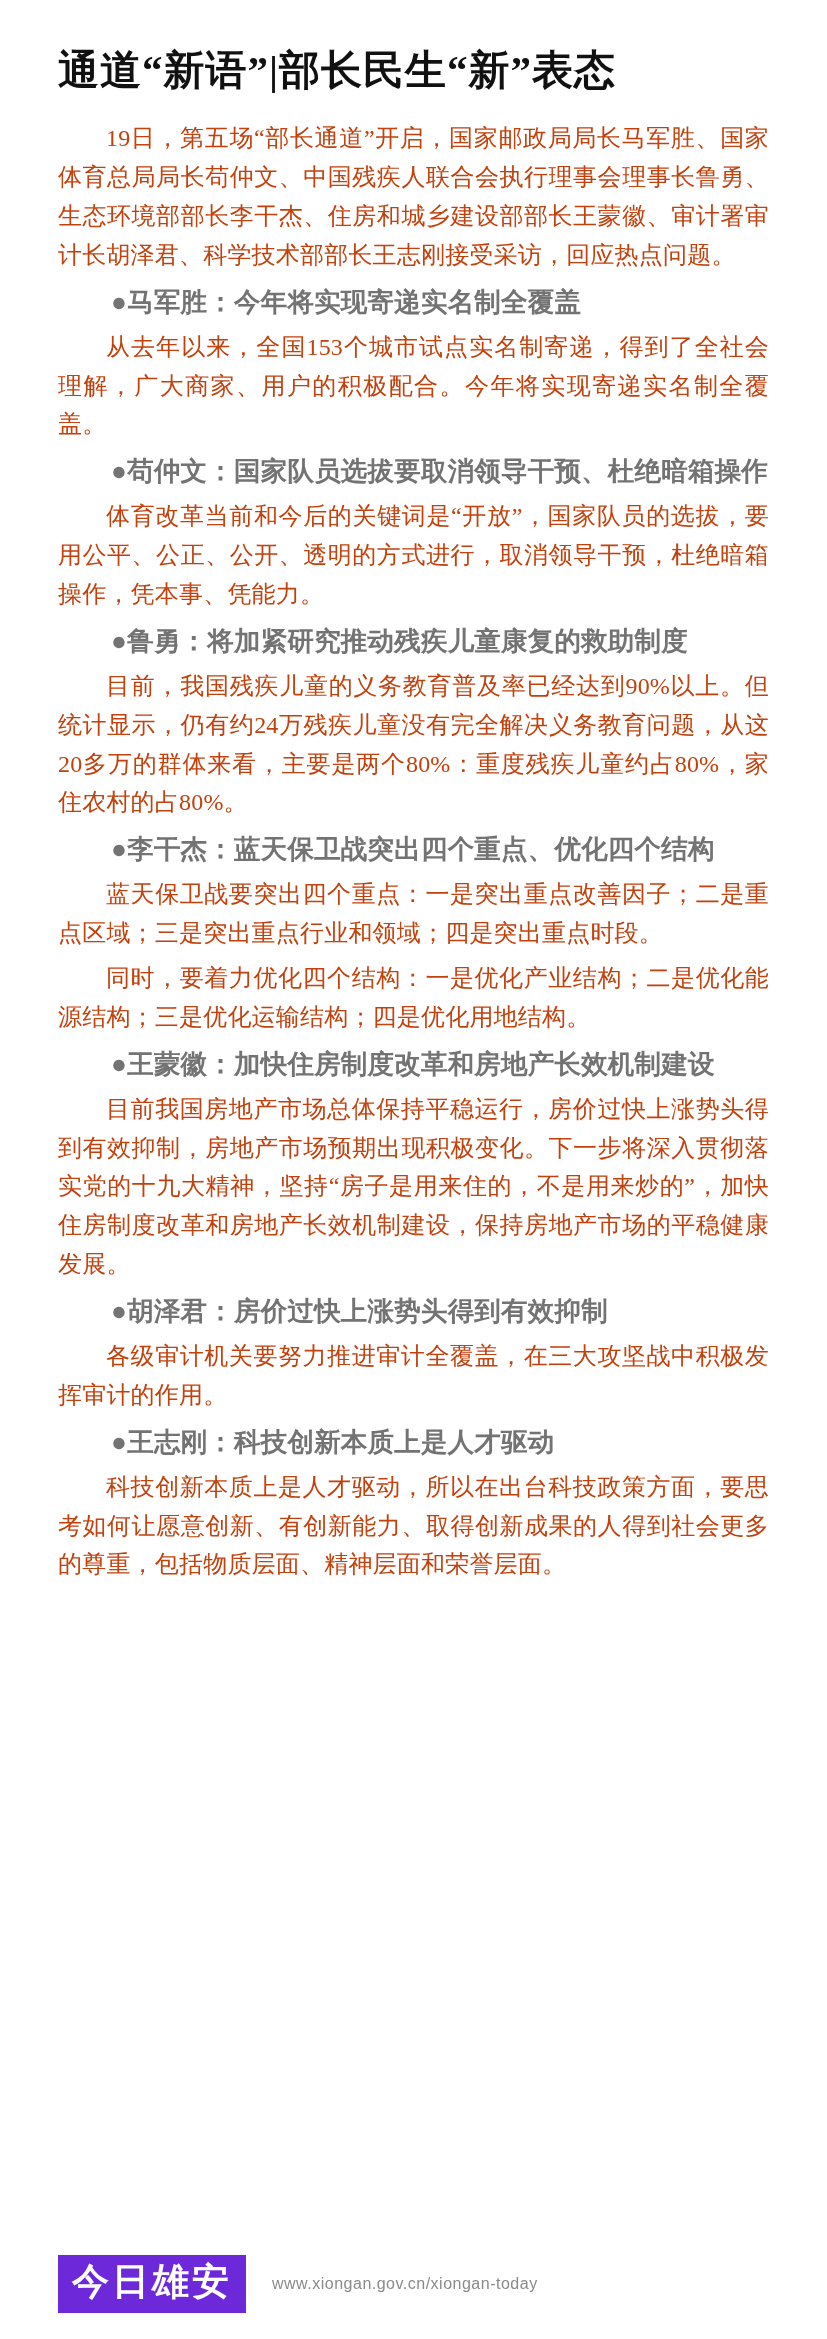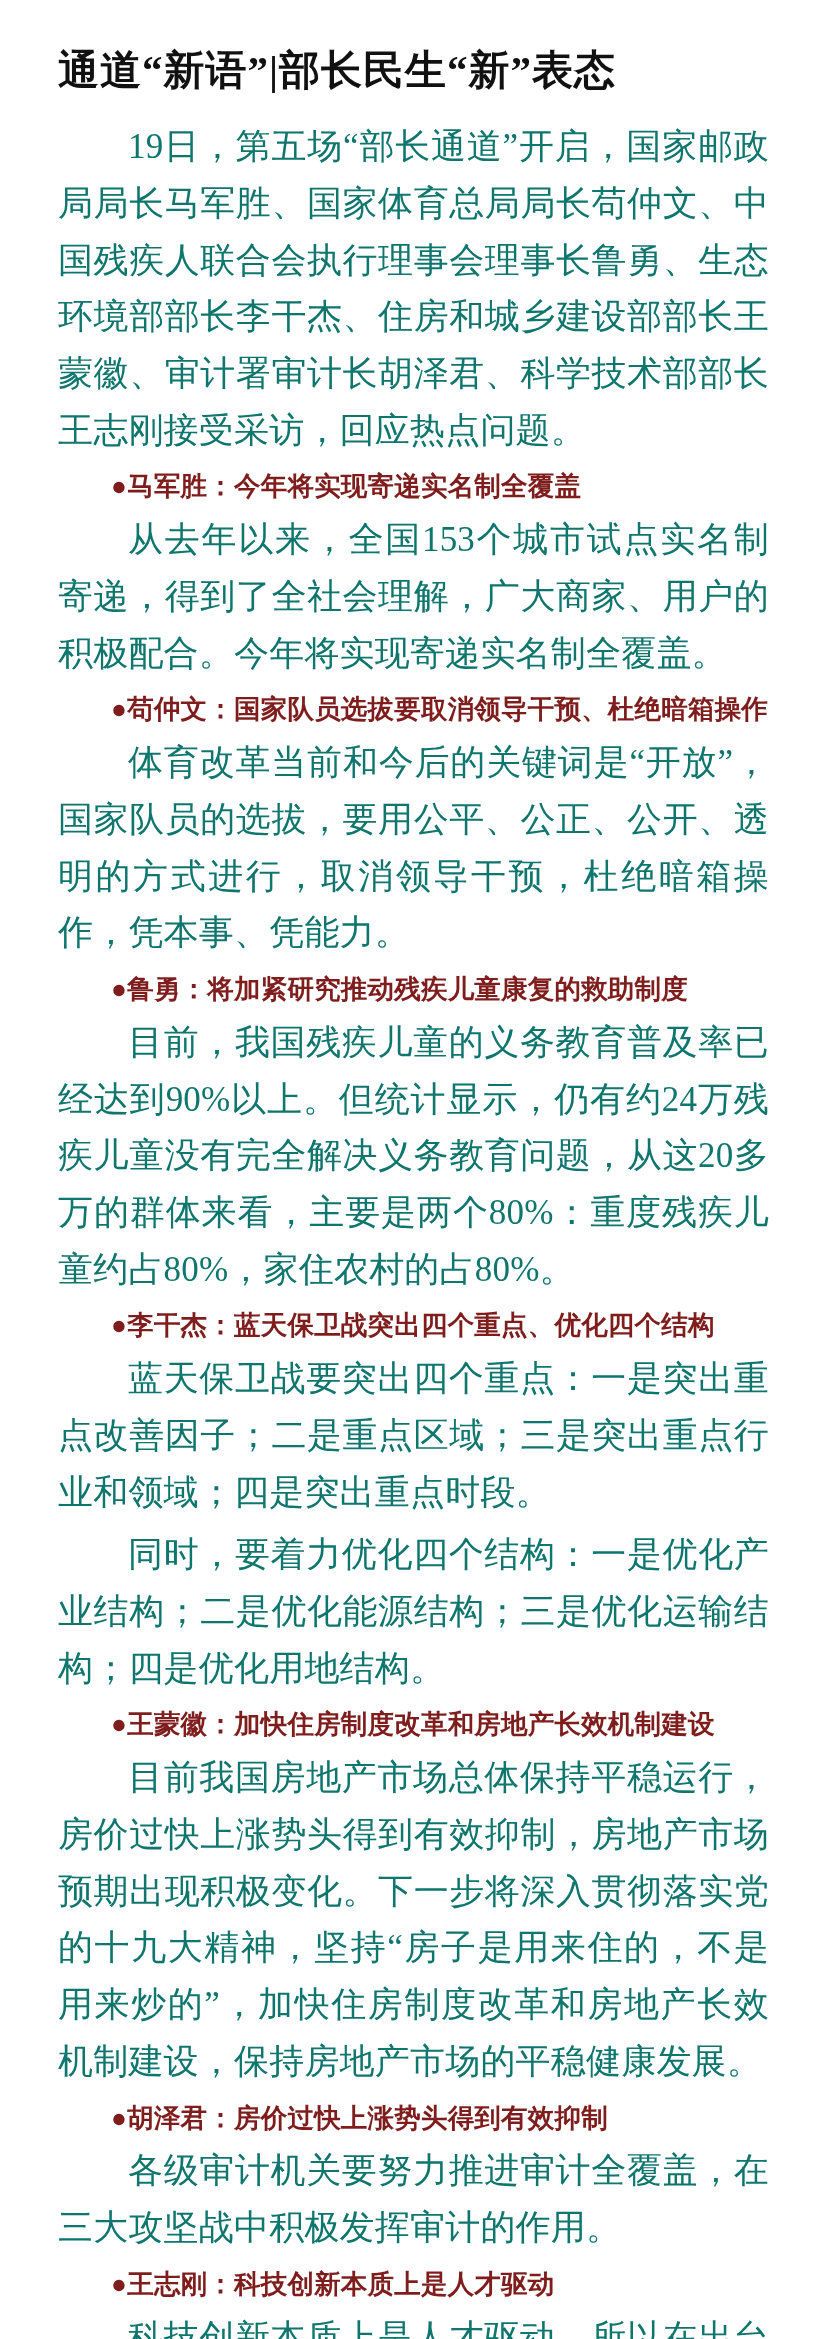--- a/index.html
+++ b/index.html
@@ -31,36 +31,36 @@
     line-height: 1.3;
     color: #111111;
     margin: 10px 0 22px 0;
     text-align: left;
     white-space: nowrap;
   }
   .body-text {
     flex: 1 1 auto;
   }
   p.para {
-    font-size: 35px;
+    font-size: 24px;
     line-height: 1.62;
     margin: 0 0 6px 0;
     text-align: justify;
     text-justify: inter-ideograph;
     text-indent: 2em;
-    color: #0f766e;
+    color: #c2410c;
     letter-spacing: 0.2px;
   }
   p.speaker {
     font-size: 26.5px;
     line-height: 1.62;
     margin: 0 0 4px 0;
     text-indent: 2em;
     font-weight: 700;
-    color: #7f1d1d;
+    color: #737373;
     letter-spacing: 0.2px;
     text-align: left;
   }
   p.speaker .bullet {
     font-weight: 700;
   }
   p.speaker .who {
     font-weight: 700;
   }
   p.speaker .headline {

